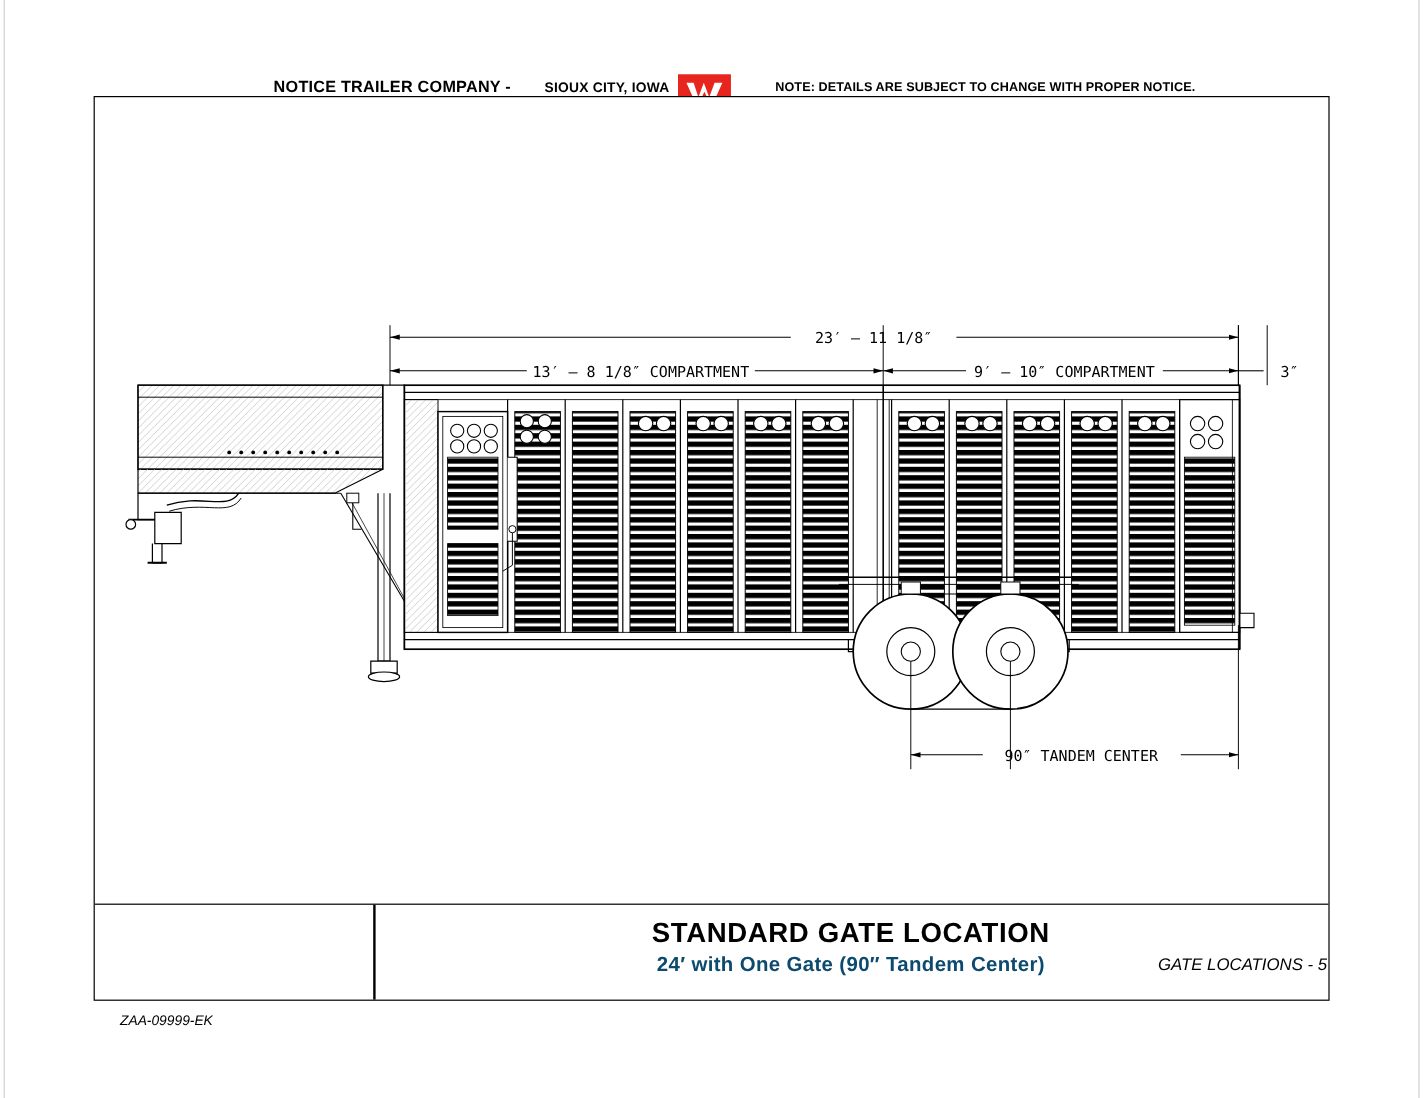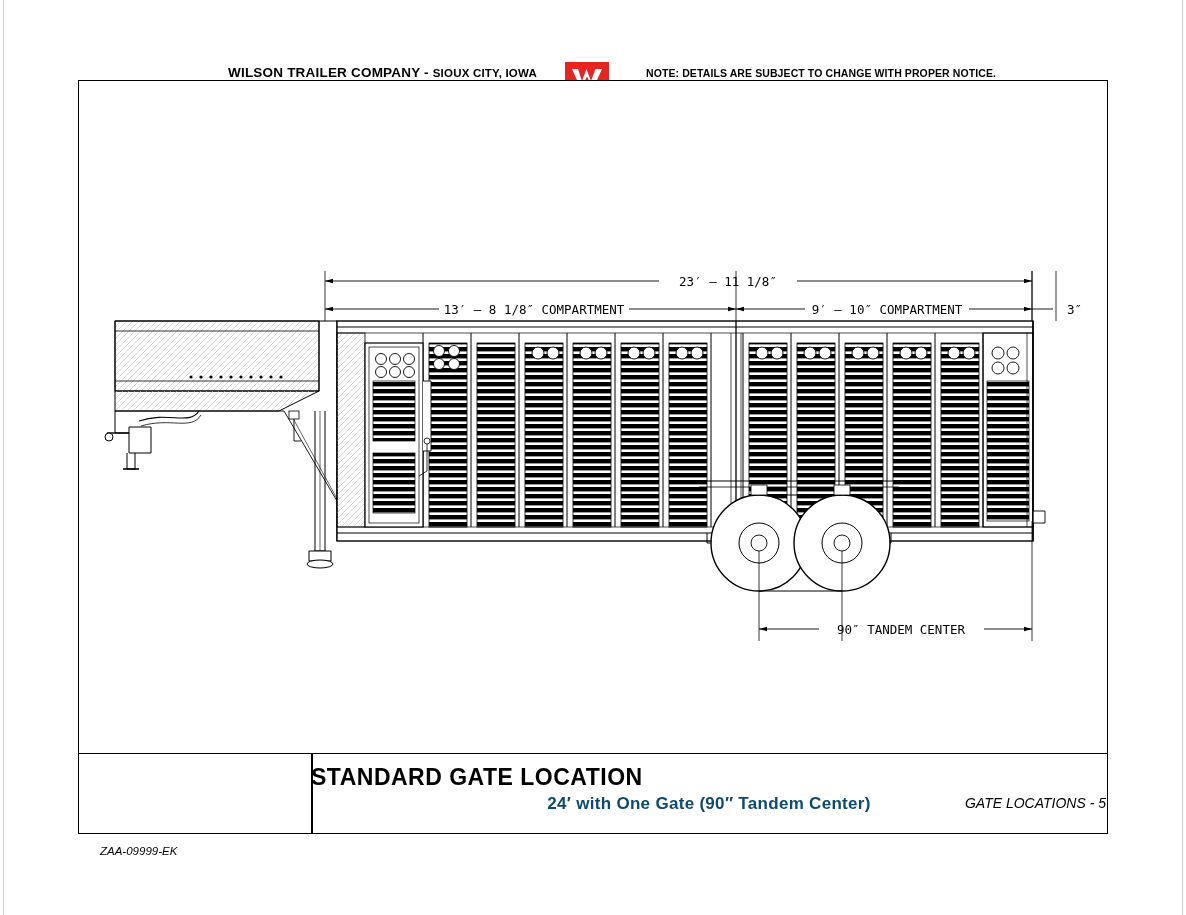--- a/index.html
+++ b/index.html
@@ -48,20 +48,21 @@
     font-weight: bold;
     font-size: 13.5px;
     letter-spacing: 0.2px;
     color: #000;
     white-space: nowrap;
   }
   .hdr-city {
     font-size: 11.5px;
     font-weight: bold;
     letter-spacing: 0.2px;
+    margin-left: 24px;
   }
   .hdr-note {
     position: absolute;
     left: 548px;
     top: 5px;
     font-size: 10.5px;
     font-weight: bold;
     color: #000;
     letter-spacing: 0.1px;
     white-space: nowrap;
@@ -106,20 +107,21 @@
     top: 0;
     width: 1.5px;
     height: 100%;
     background: #000;
   }
   .tb-title {
     position: absolute;
     left: 232px;
     right: 0;
     top: 10px;
+    text-align: center;
     font-weight: bold;
     font-size: 23px;
     letter-spacing: 0.5px;
     color: #000;
   }
   .tb-subtitle {
     position: absolute;
     left: 232px;
     right: 0;
     top: 40px;
@@ -175,21 +177,21 @@
 </style>
 </head>
 <body>
 
 <div class="page">
   <div class="edge-line edge-left"></div>
   <div class="edge-line edge-right"></div>
 
   <div class="header">
     <div class="hdr-company">
-      <span>WILSON TRAILER COMPANY -</span>
+      <span>NOTICE TRAILER COMPANY -</span>
       <span class="hdr-city">SIOUX CITY, IOWA</span>
     </div>
 
     <div class="logo-red">
       <svg width="44" height="42" viewBox="0 0 44 42">
         <rect x="0" y="0" width="44" height="42" fill="#e8241f"></rect>
         <path d="M7 7 L13 7 L17 19 L21.5 7 L26 19 L30.5 7 L37 7 L28 27 L22 14.5 L16 27 Z" fill="#ffffff"></path>
         <rect x="20" y="21" width="4" height="14" fill="#ffffff"></rect>
         <rect x="15" y="27" width="14" height="3" fill="#ffffff"></rect>
       </svg>

